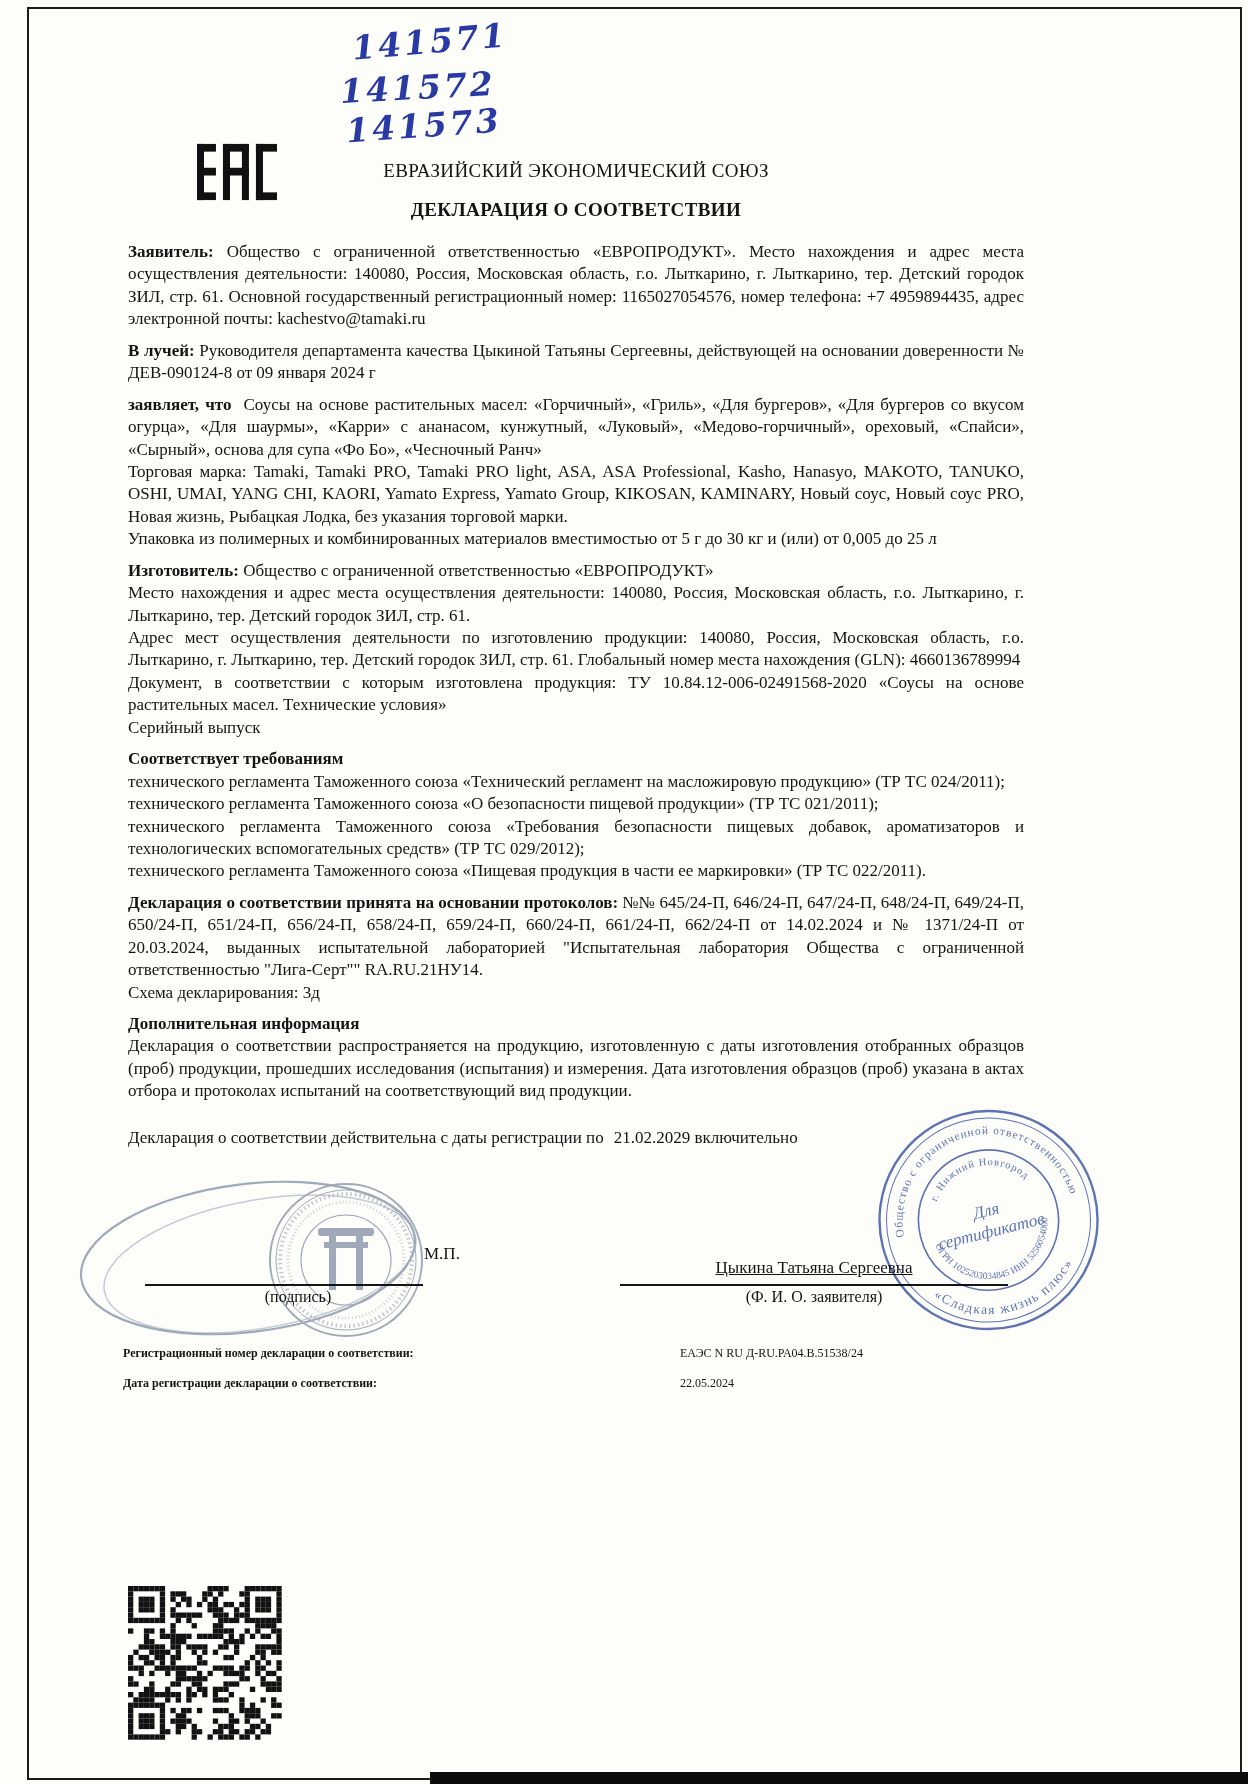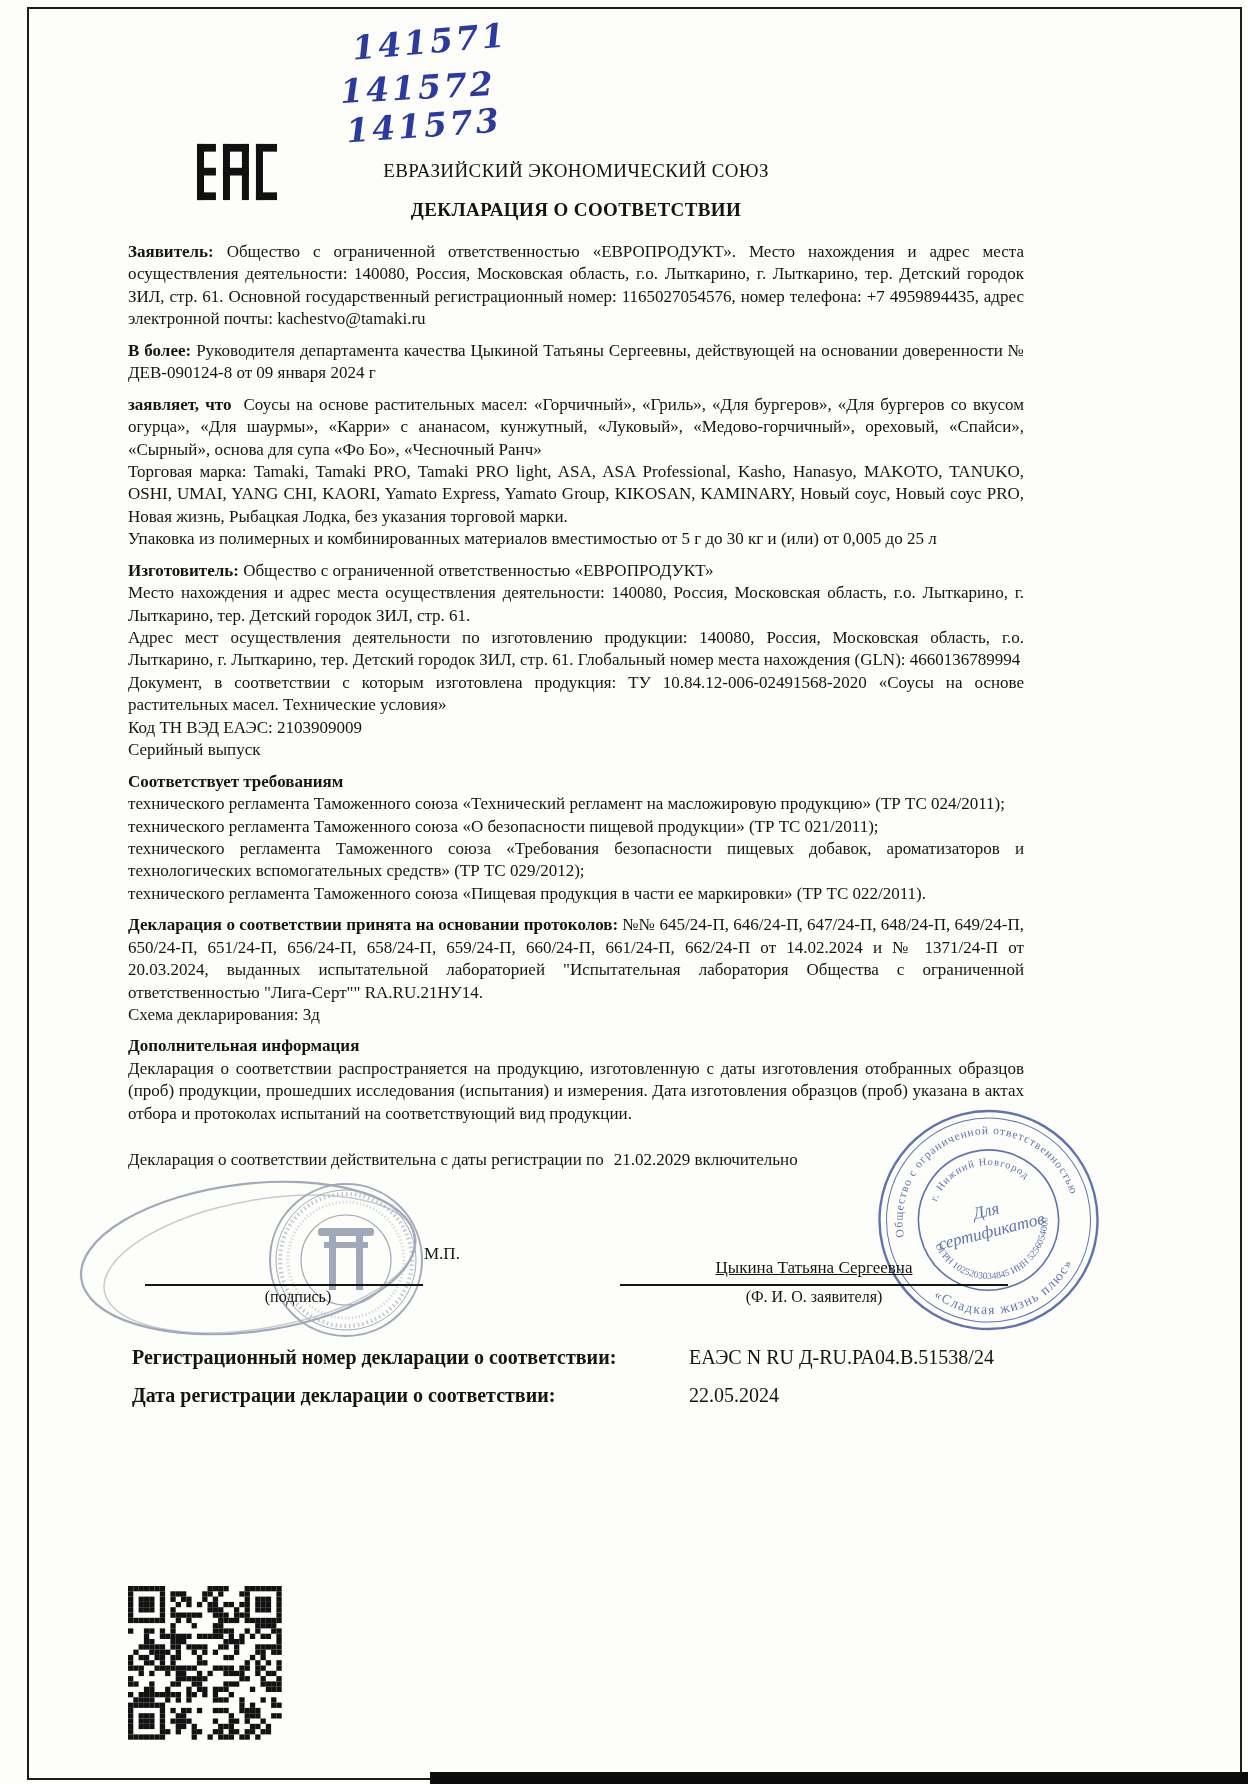--- a/index.html
+++ b/index.html
@@ -31,21 +31,21 @@
   .vdate { margin-left:10px; }
 
   .sig { position:absolute; left:0; top:1240px; width:1248px; font-size:17px; }
   .mp { position:absolute; left:424px; top:4px; }
   .sigline-left { position:absolute; left:145px; top:44px; width:278px; border-bottom:2px solid #161616; }
   .cap-podpis { position:absolute; left:159px; top:48px; width:278px; text-align:center; font-size:16px; }
   .signer-name { position:absolute; left:620px; top:18px; width:388px; text-align:center;text-decoration:underline; }
   .sigline-right { position:absolute; left:620px; top:44px; width:388px; border-bottom:2px solid #161616; }
   .cap-fio { position:absolute; left:620px; top:48px; width:388px; text-align:center; font-size:16px; }
 
-  .reg { position:absolute; left:132px; top:1346px; width:1000px; font-size:20px; }
+  .reg { position:absolute; left:123px; top:1346px; width:1000px; font-size:12px; }
   .reg-row { position:relative; margin-bottom:15px; }
   .reg-label { font-weight:bold; }
   .reg-value { position:absolute; left:557px; top:0; }
 
   .stamp-right { position:absolute; left:858px; top:1096px; transform:rotate(-14deg);
                  mix-blend-mode:multiply; opacity:.82; }
   .stamp-right .sc { stroke:var(--stamp, #3c55a8); }
   .stamp-right .st { fill:var(--stamp, #3c55a8); font-family:"Liberation Serif", serif; }
 
   .stamp-left { position:absolute; left:58px; top:1158px; mix-blend-mode:multiply; opacity:.8; }
@@ -90,35 +90,34 @@
     <div class="t2">ДЕКЛАРАЦИЯ О СООТВЕТСТВИИ</div>
   </div>
 
   <div class="content">
 
     <div class="blk">
       <div class="line"><b>Заявитель:</b> <span>Общество с ограниченной ответственностью «ЕВРОПРОДУКТ». Место нахождения и адрес места осуществления деятельности: 140080, Россия, Московская область, г.о. Лыткарино, г. Лыткарино, тер. Детский городок ЗИЛ, стр. 61. Основной государственный регистрационный номер: 1165027054576, номер телефона: +7 4959894435, адрес электронной почты: kachestvo@tamaki.ru</span></div>
     </div>
 
     <div class="blk">
-      <div class="line"><b>В более:</b> <span>Руководителя департамента качества Цыкиной Татьяны Сергеевны, действующей на основании доверенности № ДЕВ-090124-8 от 09 января 2024 г</span></div>
+      <div class="line"><b>В лучей:</b> <span>Руководителя департамента качества Цыкиной Татьяны Сергеевны, действующей на основании доверенности № ДЕВ-090124-8 от 09 января 2024 г</span></div>
     </div>
 
     <div class="blk">
       <div class="line"><b>заявляет, что</b><span class="gap2">Соусы на основе растительных масел: «Горчичный», «Гриль», «Для бургеров», «Для бургеров со вкусом огурца», «Для шаурмы», «Карри» с ананасом, кунжутный, «Луковый», «Медово-горчичный», ореховый, «Спайси», «Сырный», основа для супа «Фо Бо», «Чесночный Ранч»</span></div>
       <div class="line">Торговая марка: Tamaki, Tamaki PRO, Tamaki PRO light, ASA, ASA Professional, Kasho, Hanasyo, MAKOTO, TANUKO, OSHI, UMAI, YANG CHI, KAORI, Yamato Express, Yamato Group, KIKOSAN, KAMINARY, Новый соус, Новый соус PRO, Новая жизнь, Рыбацкая Лодка, без указания торговой марки.</div>
       <div class="line">Упаковка из полимерных и комбинированных материалов вместимостью от 5 г до 30 кг и (или) от 0,005 до 25 л</div>
     </div>
 
     <div class="blk">
       <div class="line"><b>Изготовитель:</b> <span>Общество с ограниченной ответственностью «ЕВРОПРОДУКТ»</span></div>
       <div class="line">Место нахождения и адрес места осуществления деятельности: 140080, Россия, Московская область, г.о. Лыткарино, г. Лыткарино, тер. Детский городок ЗИЛ, стр. 61.</div>
       <div class="line">Адрес мест осуществления деятельности по изготовлению продукции: 140080, Россия, Московская область, г.о. Лыткарино, г. Лыткарино, тер. Детский городок ЗИЛ, стр. 61. Глобальный номер места нахождения (GLN): 4660136789994</div>
       <div class="line">Документ, в соответствии с которым изготовлена продукция: ТУ 10.84.12-006-02491568-2020 «Соусы на основе растительных масел. Технические условия»</div>
-      <div class="line">Код ТН ВЭД ЕАЭС: 2103909009</div>
       <div class="line">Серийный выпуск</div>
     </div>
 
     <div class="blk">
       <div class="line bold">Соответствует требованиям</div>
       <div class="line">технического регламента Таможенного союза «Технический регламент на масложировую продукцию» (ТР ТС 024/2011);</div>
       <div class="line">технического регламента Таможенного союза «О безопасности пищевой продукции» (ТР ТС 021/2011);</div>
       <div class="line">технического регламента Таможенного союза «Требования безопасности пищевых добавок, ароматизаторов и технологических вспомогательных средств» (ТР ТС 029/2012);</div>
       <div class="line">технического регламента Таможенного союза «Пищевая продукция в части ее маркировки» (ТР ТС 022/2011).</div>
     </div>

